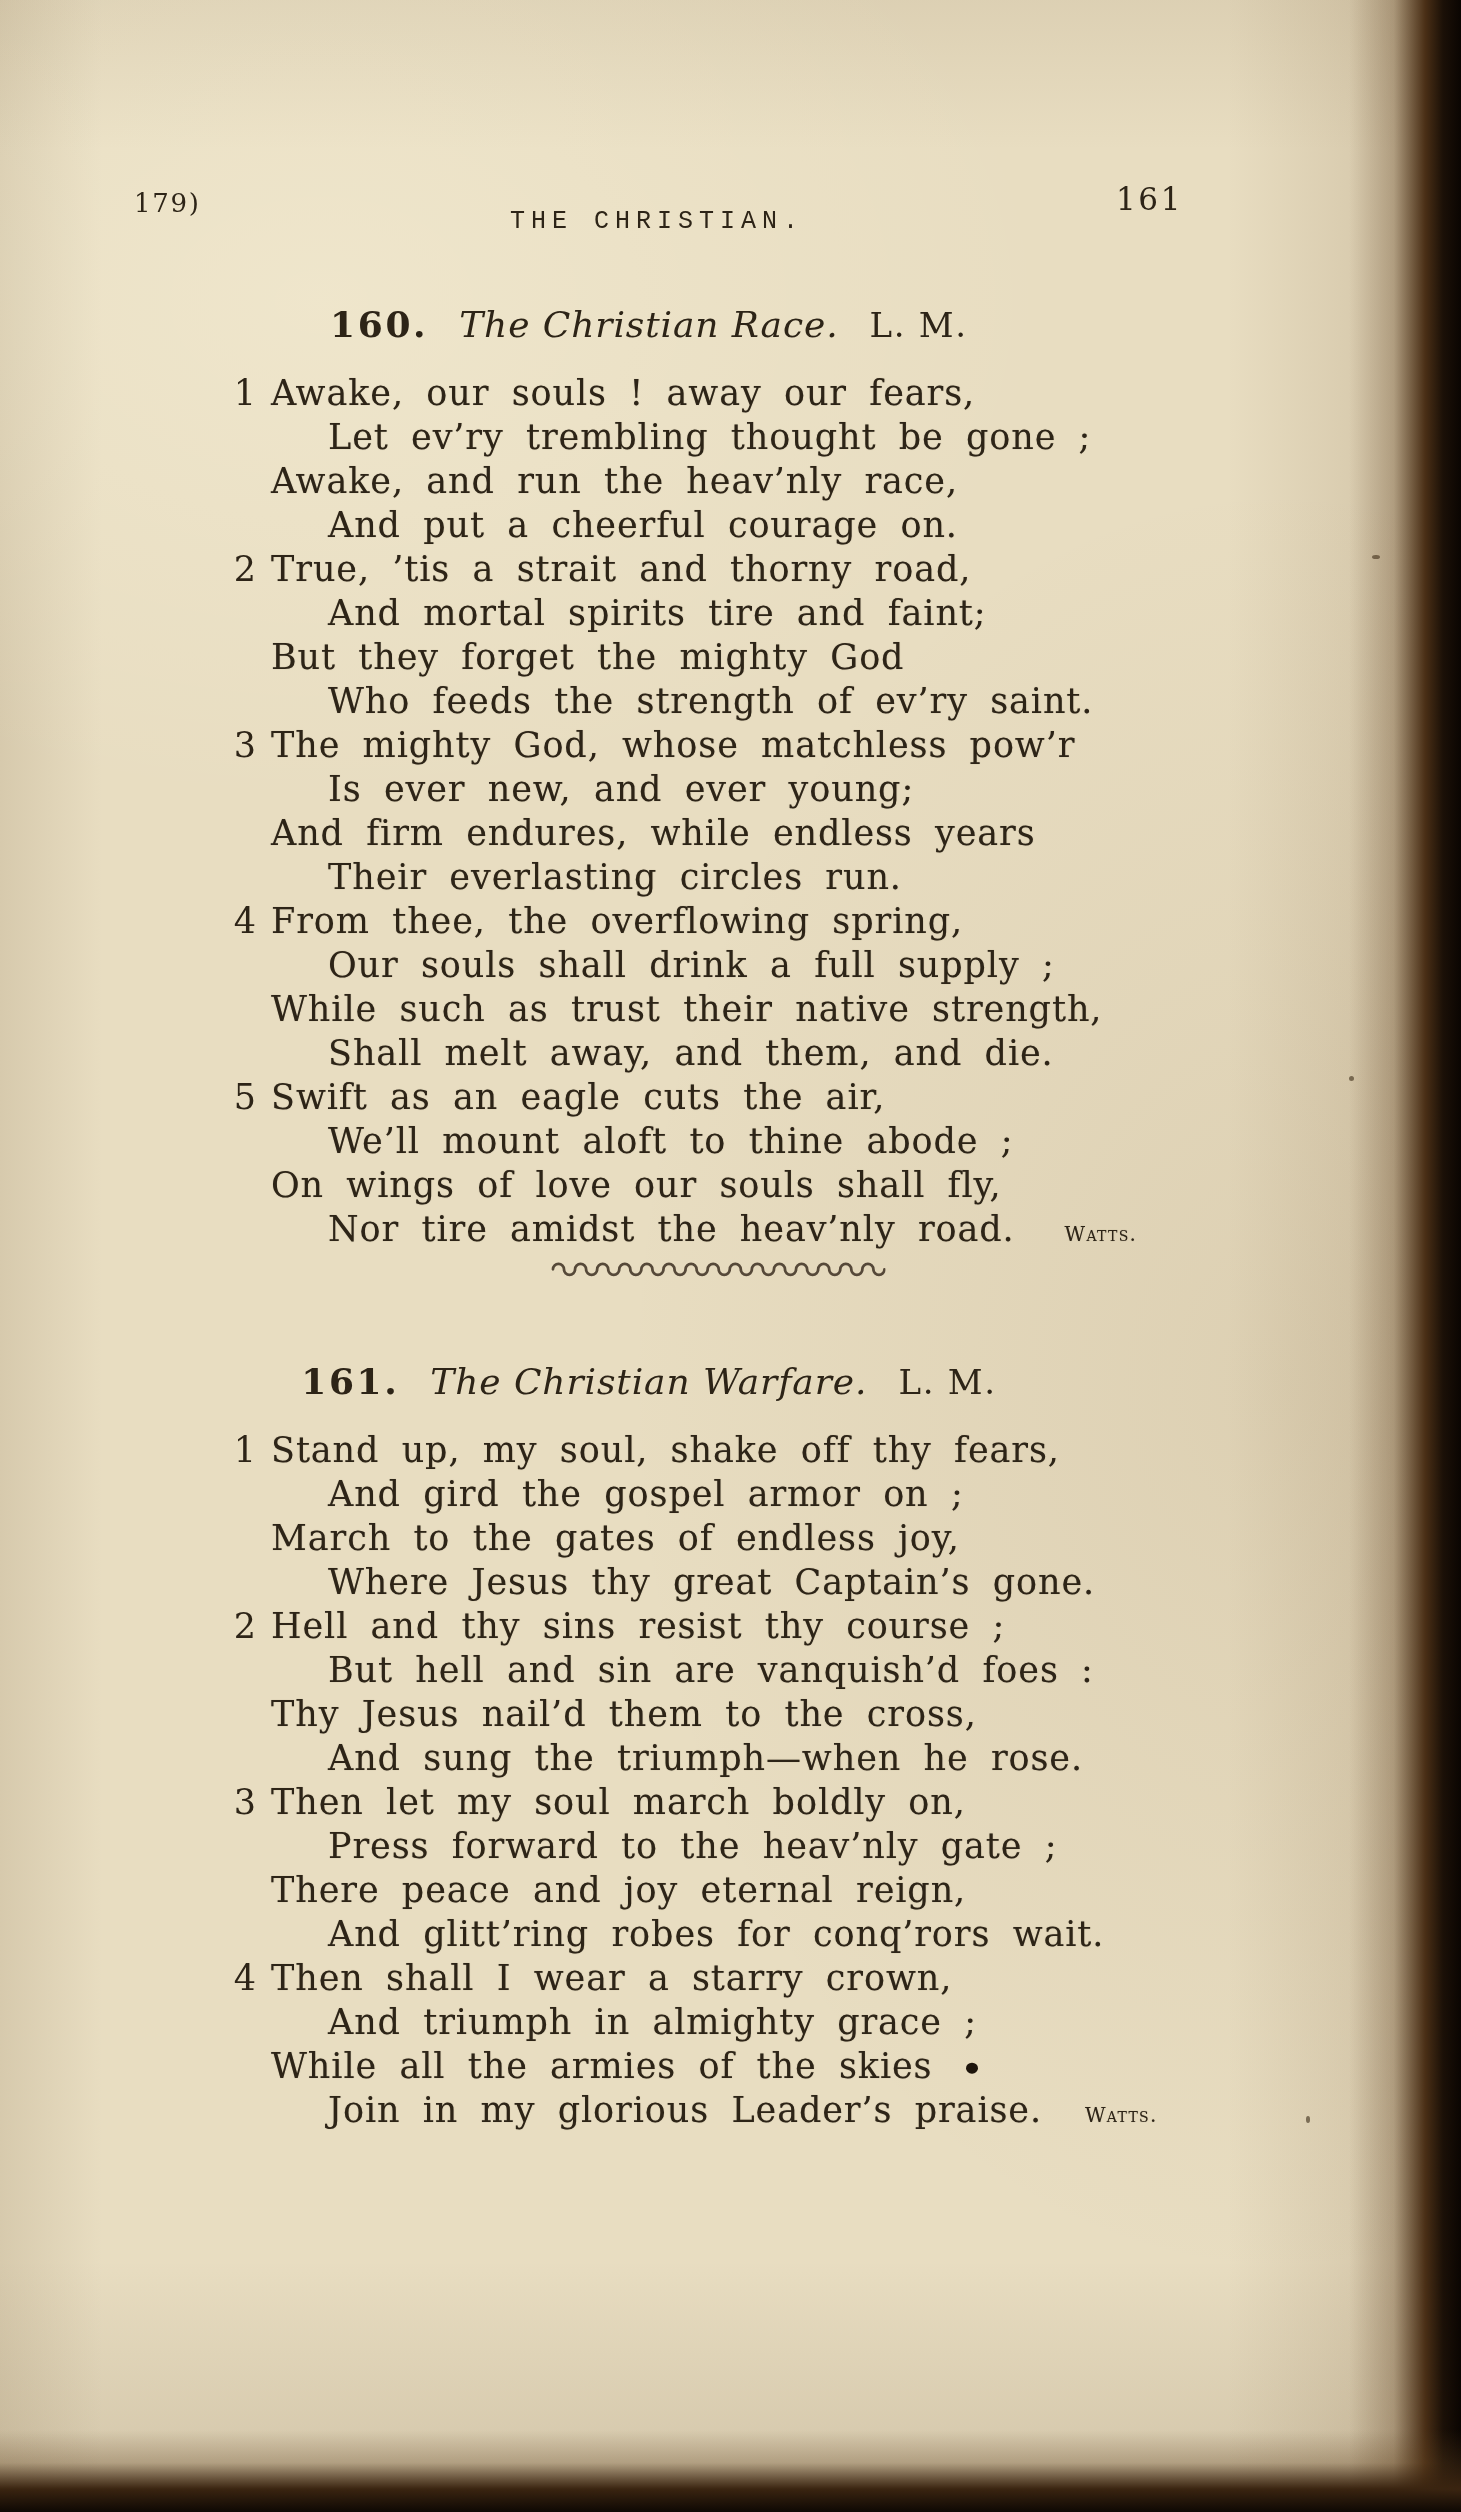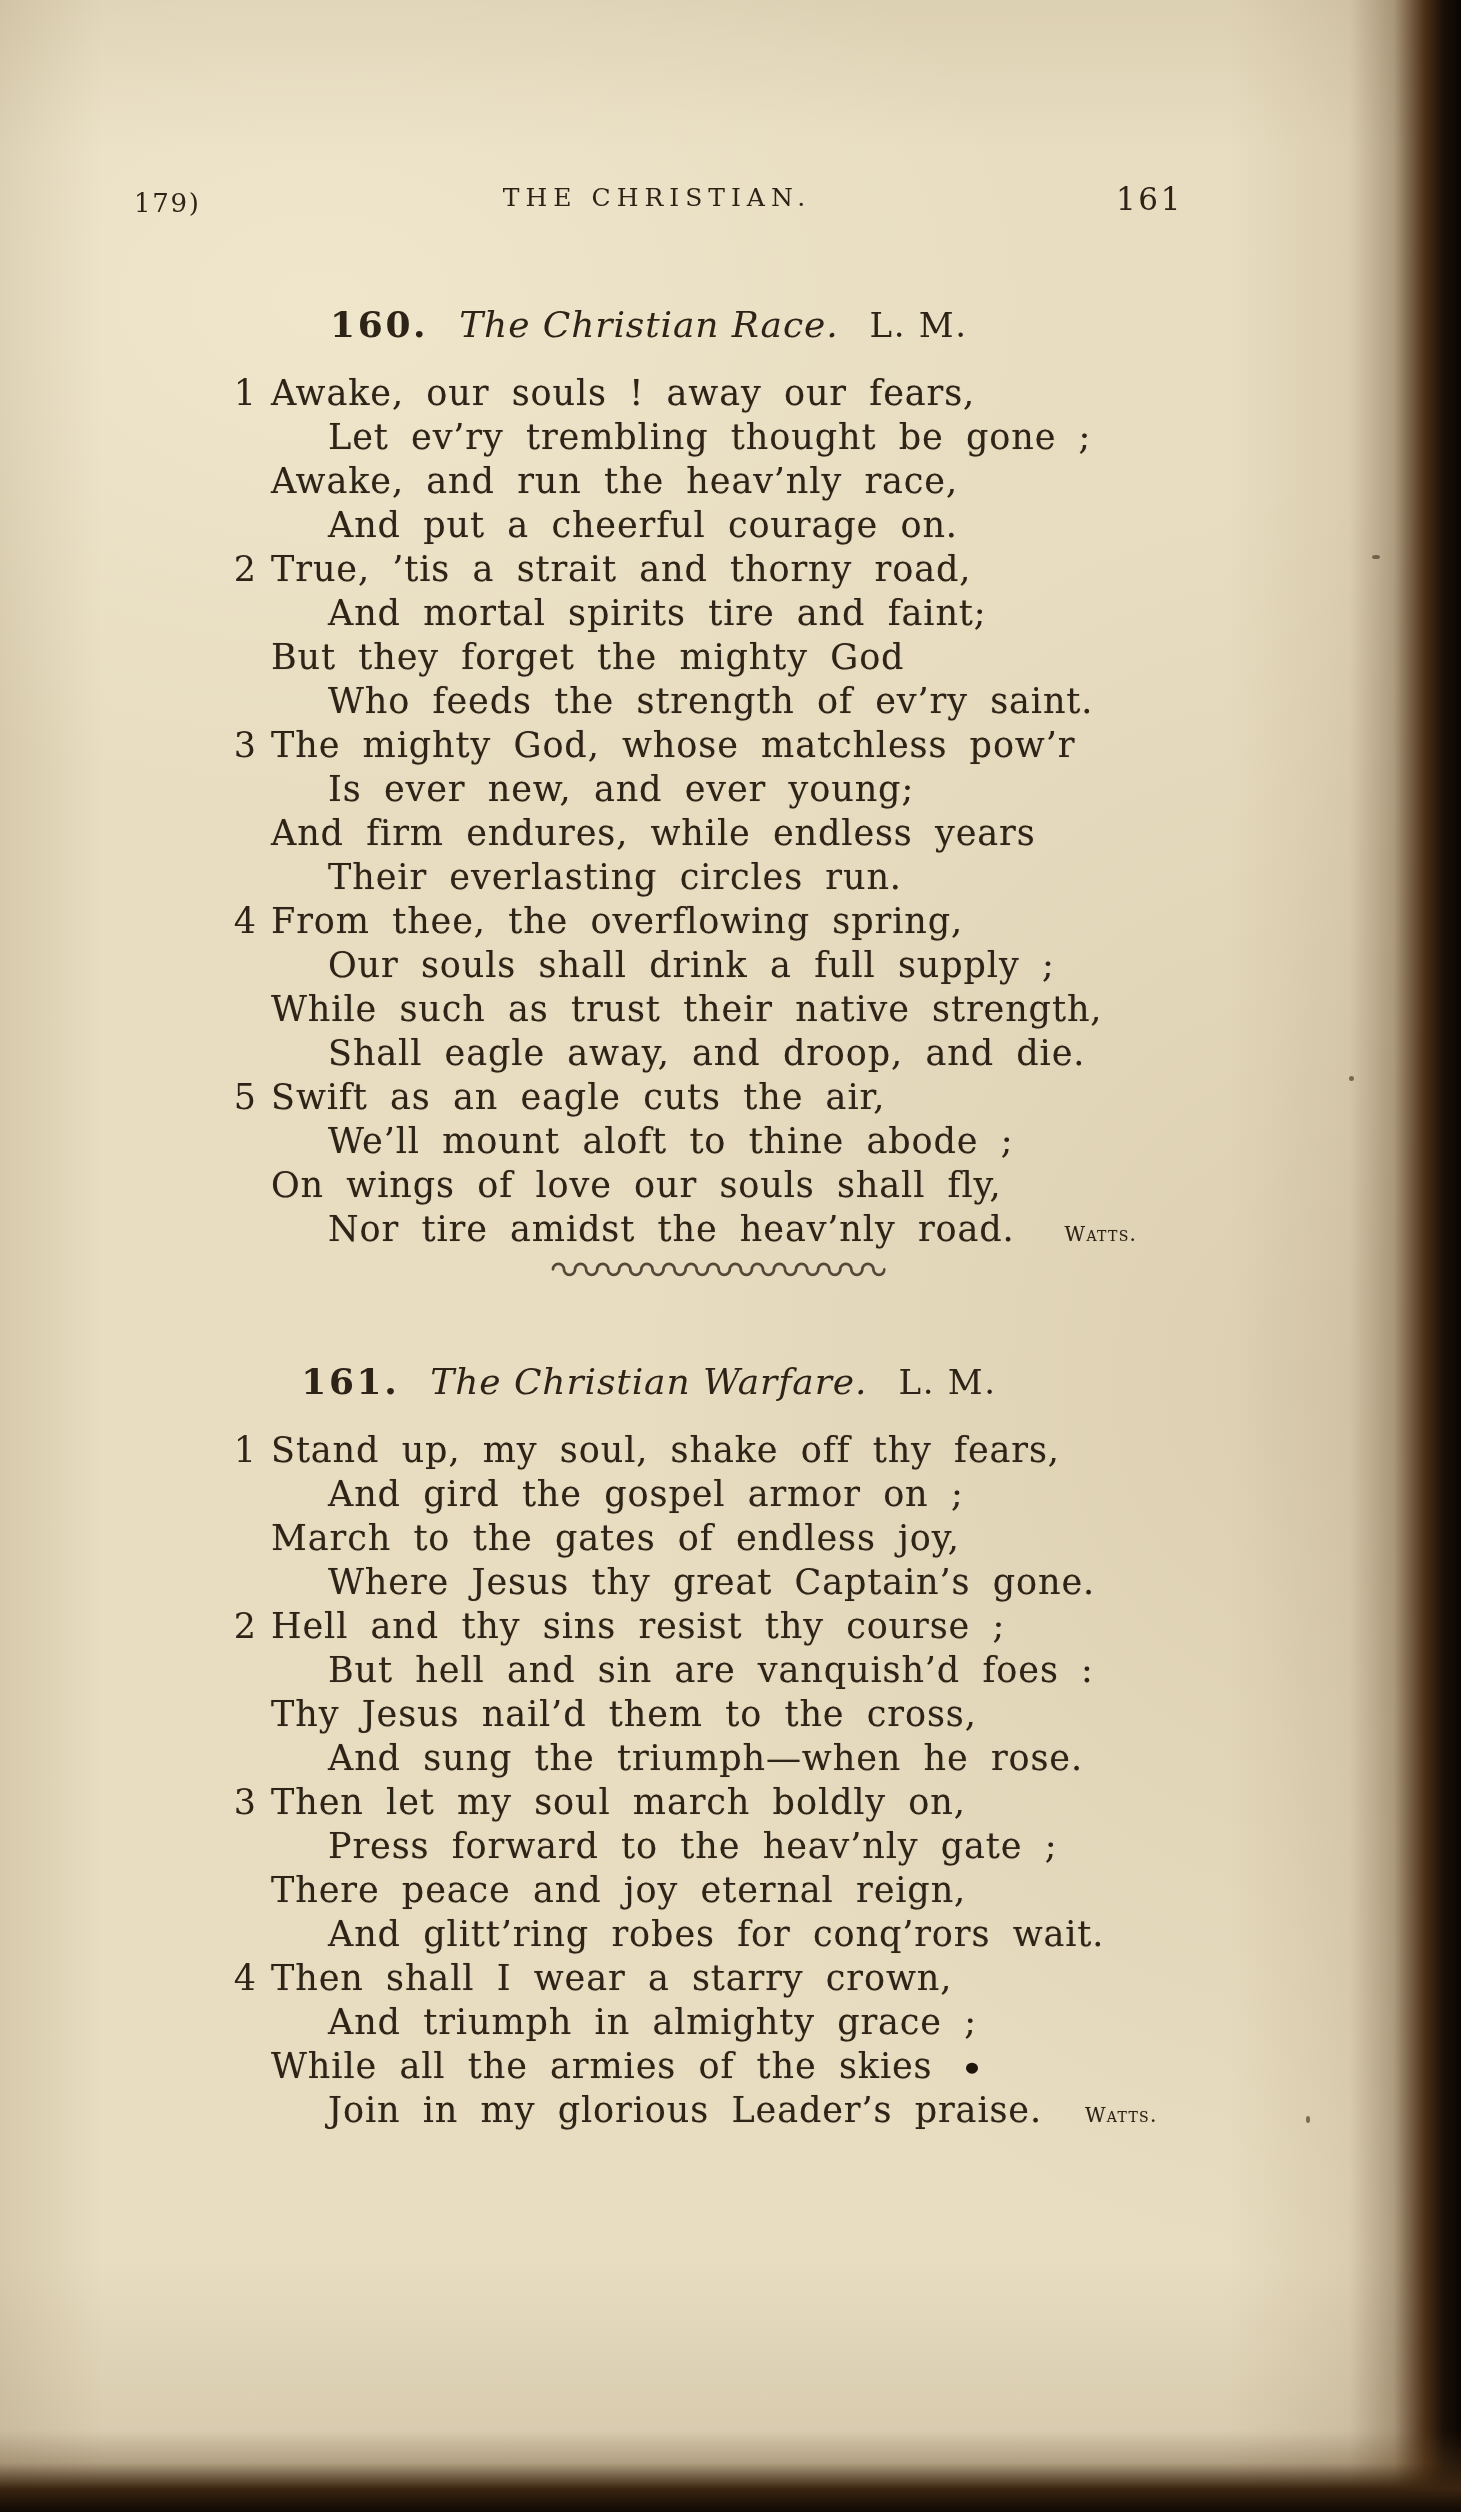--- a/index.html
+++ b/index.html
@@ -23,22 +23,22 @@
     position: absolute; right: 0; top: 0; width: 112px; height: 100%;
     background: linear-gradient(to right, rgba(40,25,12,0) 0%, rgba(90,60,30,0.30) 40%, #4a2f16 68%, #1b1007 84%, #0a0502 100%);
   }
   .edge-bottom {
     position: absolute; bottom: 0; left: 0; width: 100%; height: 82px;
     background: linear-gradient(to bottom, rgba(40,25,12,0) 0%, rgba(95,65,32,0.30) 40%, #3a2410 72%, #0e0804 100%);
   }
   .header { position: absolute; top: 179px; left: 0; width: 1461px; height: 60px; }
   .pg-left  { position: absolute; left: 134px; top: 8.6px; font-size: 26px; letter-spacing: 1.7px; }
   .running-title {
-    position: absolute; left: 657px; top: 4px; transform: translateX(-50%);
-    font-size: 25px; letter-spacing: 6px; white-space: nowrap;
+    position: absolute; left: 657px; top: 28px; transform: translateX(-50%);
+    font-size: 25px; letter-spacing: 6px; white-space: nowrap; font-family: Liberation Mono, monospace;
   }
   .pg-right { position: absolute; left: 1116px; top: 2px; font-size: 31px; letter-spacing: 2.6px; }
 
   .hymn { position: absolute; width: 1014px; }
   #hymn1 { left: 271px; top: 260px; }
   #hymn2 { left: 271px; top: 1317px; }
 
   .hymn-head {
     width: 756px;
     display: flex; justify-content: center; align-items: baseline;
@@ -135,21 +135,21 @@
     <div class="line indent">Is ever new, and ever young;</div>
     <div class="line">And firm endures, while endless years</div>
     <div class="line indent">Their everlasting circles run.</div>
   </div>
 
   <div class="verse">
     <span class="vnum">4</span>
     <div class="line">From thee, the overflowing spring,</div>
     <div class="line indent">Our souls shall drink a full supply ;</div>
     <div class="line">While such as trust their native strength,</div>
-    <div class="line indent">Shall eagle away, and droop, and die.</div>
+    <div class="line indent">Shall melt away, and them, and die.</div>
   </div>
 
   <div class="verse">
     <span class="vnum">5</span>
     <div class="line">Swift as an eagle cuts the air,</div>
     <div class="line indent">We’ll mount aloft to thine abode ;</div>
     <div class="line">On wings of love our souls shall fly,</div>
     <div class="line indent">
       <span>Nor tire amidst the heav’nly road.</span><span class="author">Watts.</span>
     </div>

